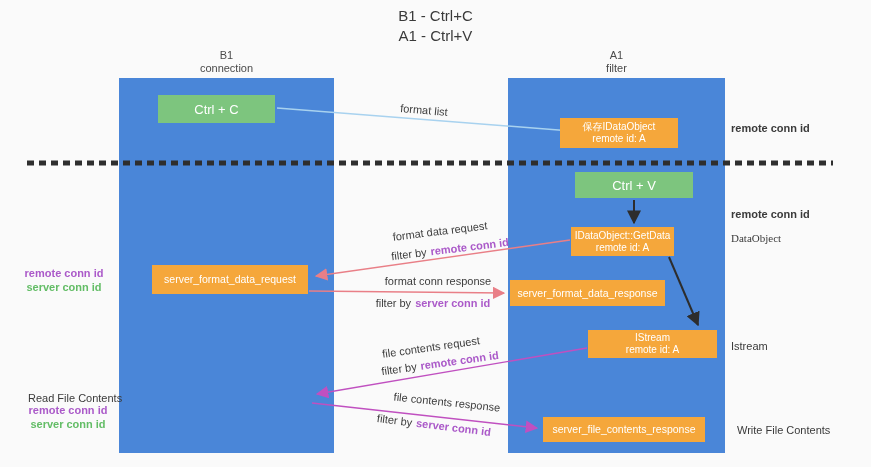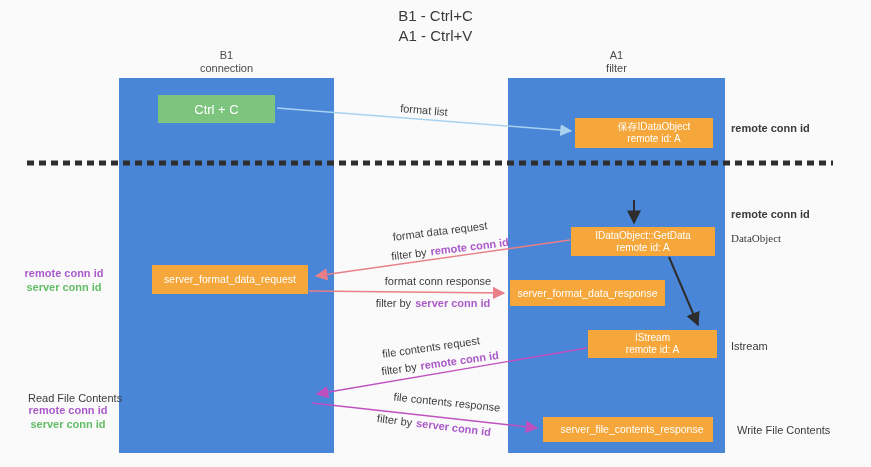--- a/index.html
+++ b/index.html
@@ -78,46 +78,49 @@
     <line x1="309" y1="291" x2="504" y2="293" stroke="#e97f87" stroke-width="1.4" marker-end="url(#ah-salmon)"></line>
     <line x1="669" y1="257" x2="698" y2="325" stroke="#2d2d2d" stroke-width="2" marker-end="url(#ah-black)"></line>
     <line x1="587" y1="348" x2="317" y2="394" stroke="#c050c0" stroke-width="1.4" marker-end="url(#ah-magenta)"></line>
     <line x1="312" y1="403" x2="537" y2="428" stroke="#c050c0" stroke-width="1.4" marker-end="url(#ah-magenta)"></line>
   </svg>
 
   <div class="node green" style="left:158px;top:95px;width:117px;height:28px;">
     <div class="l1">Ctrl + C</div>
   </div>
 
-  <div class="node orange" style="left:575px;top:118px;width:118px;height:30px;padding-left:20px;">
+  <div class="node orange" style="left:560px;top:118px;width:118px;height:30px;">
     <div class="l2">保存IDataObject</div>
     <div class="l2">remote id: A</div>
   </div>
 
+  <div class="node green" style="left:575px;top:172px;width:118px;height:26px;">
+    <div class="l1">Ctrl + V</div>
+  </div>
 
-  <div class="node orange" style="left:571px;top:227px;width:144px;height:29px;">
+  <div class="node orange" style="left:571px;top:227px;width:103px;height:29px;">
     <div class="l2">IDataObject::GetData</div>
     <div class="l2">remote id: A</div>
   </div>
 
   <div class="node orange" style="left:152px;top:265px;width:156px;height:29px;">
     <div class="l1">server_format_data_request</div>
   </div>
 
   <div class="node orange" style="left:510px;top:280px;width:155px;height:26px;">
     <div class="l1">server_format_data_response</div>
   </div>
 
   <div class="node orange" style="left:588px;top:330px;width:129px;height:28px;">
     <div class="l2">IStream</div>
     <div class="l2">remote id: A</div>
   </div>
 
 
-  <div class="node orange" style="left:543px;top:417px;width:162px;height:25px;padding-left:8px;">
+  <div class="node orange" style="left:543px;top:417px;width:162px;height:25px;">
     <div class="l1">server_file_contents_response</div>
   </div>
 
   <div class="elabel" style="left:424px;top:110px;transform:translate(-50%,-50%) rotate(5deg);">format list</div>
 
   <div class="elabel" style="left:440px;top:231px;transform:translate(-50%,-50%) rotate(-7deg);">format data request</div>
   <div class="elabel" style="left:450px;top:249px;transform:translate(-50%,-50%) rotate(-7deg);">
     <span class="fb">filter by</span><span class="purple">remote conn id</span>
   </div>
 

